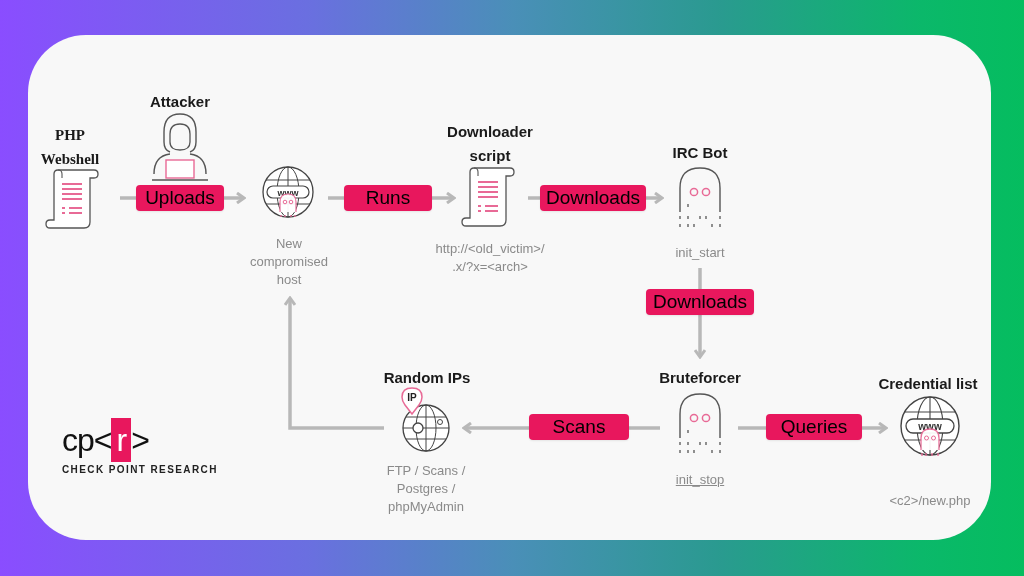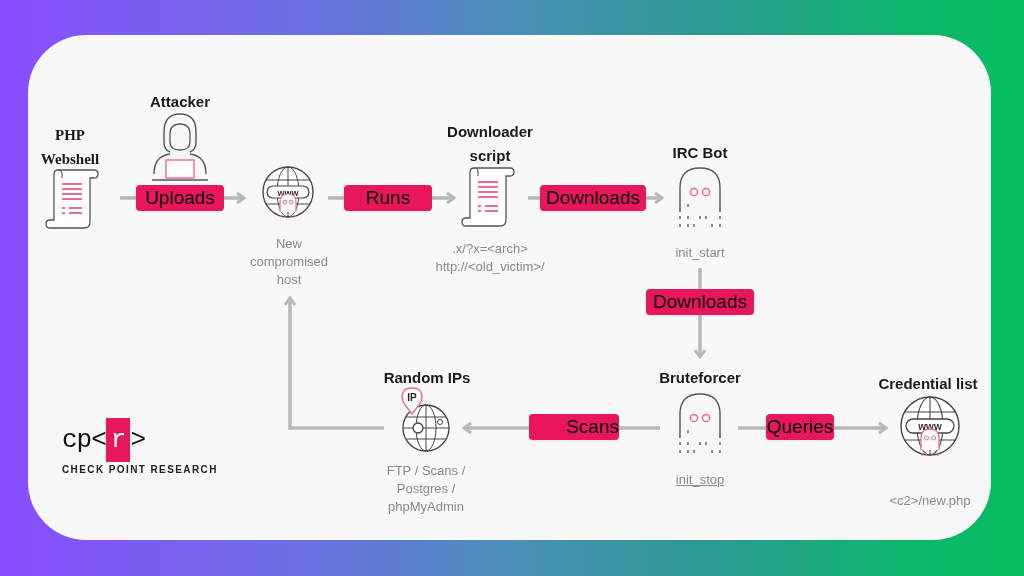--- a/index.html
+++ b/index.html
@@ -19,21 +19,21 @@
     }
     .sub {
       font-size: 13px; color: #8a8a8a; text-align: center; line-height: 18px; white-space: nowrap;
     }
     .pill {
       position: absolute; background: #e8175d; color: #000000; font-size: 19px;
       border-radius: 4px; text-align: center; line-height: 26px; height: 26px;
       box-shadow: 0 1px 2px rgba(0,0,0,0.08);
     }
     svg.overlay { position: absolute; left: 0; top: 0; }
-    .logo-text { font-family: Liberation Mono, monospace; font-size: 26px; color: #111; letter-spacing: -1px; }
+    .logo-text { font-family: Liberation Sans, sans-serif; font-size: 32px; color: #111; letter-spacing: -1px; }
     .logo-r { display: inline-block; background: #e8175d; color: #fff; padding: 0 5px; line-height: 44px; }
     .logo-sub {
       font-family: Liberation Sans, sans-serif; font-weight: bold; font-size: 10px;
       color: #222; letter-spacing: 1.4px; white-space: nowrap;
     }
   </style>
 </head>
 <body>
 
 <div class="card"></div>
@@ -197,35 +197,35 @@
 <div class="abs title" style="left:640px; top:366px; width:120px;">Bruteforcer</div>
 <div class="abs title" style="left:367px; top:366px; width:120px;">Random IPs</div>
 <div class="abs title" style="left:866px; top:372px; width:124px;">Credential list</div>
 
 <div class="abs sub" style="left:230px; top:235px; width:118px;">
   <div>New</div>
   <div>compromised</div>
   <div>host</div>
 </div>
 <div class="abs sub" style="left:420px; top:240px; width:140px;">
+  <div>http://&lt;old_victim&gt;/</div>
   <div>.x/?x=&lt;arch&gt;</div>
-  <div>http://&lt;old_victim&gt;/</div>
 </div>
 <div class="abs sub" style="left:650px; top:244px; width:100px;">init_start</div>
 <div class="abs sub" style="left:650px; top:471px; width:100px;text-decoration:underline;">init_stop</div>
 <div class="abs sub" style="left:366px; top:462px; width:120px;">
   <div>FTP / Scans /</div>
   <div>Postgres /</div>
   <div>phpMyAdmin</div>
 </div>
 <div class="abs sub" style="left:870px; top:492px; width:120px;">&lt;c2&gt;/new.php</div>
 
 <div class="pill" style="left:136px; top:185px; width:88px;">Uploads</div>
 <div class="pill" style="left:344px; top:185px; width:88px;">Runs</div>
 <div class="pill" style="left:540px; top:185px; width:106px;">Downloads</div>
 <div class="pill" style="left:646px; top:289px; width:108px;">Downloads</div>
-<div class="pill" style="left:529px; top:414px; width:90px;text-align:right;">Scans</div>
-<div class="pill" style="left:766px; top:414px; width:68px;">Queries</div>
+<div class="pill" style="left:529px; top:414px; width:100px;">Scans</div>
+<div class="pill" style="left:766px; top:414px; width:96px;">Queries</div>
 
 <div class="abs" style="left:62px; top:418px;">
   <div class="logo-text"><span>cp&lt;</span><span class="logo-r">r</span><span>&gt;</span></div>
   <div class="logo-sub" style="margin-top:2px;">CHECK POINT RESEARCH</div>
 </div>
 
 </body></html>

